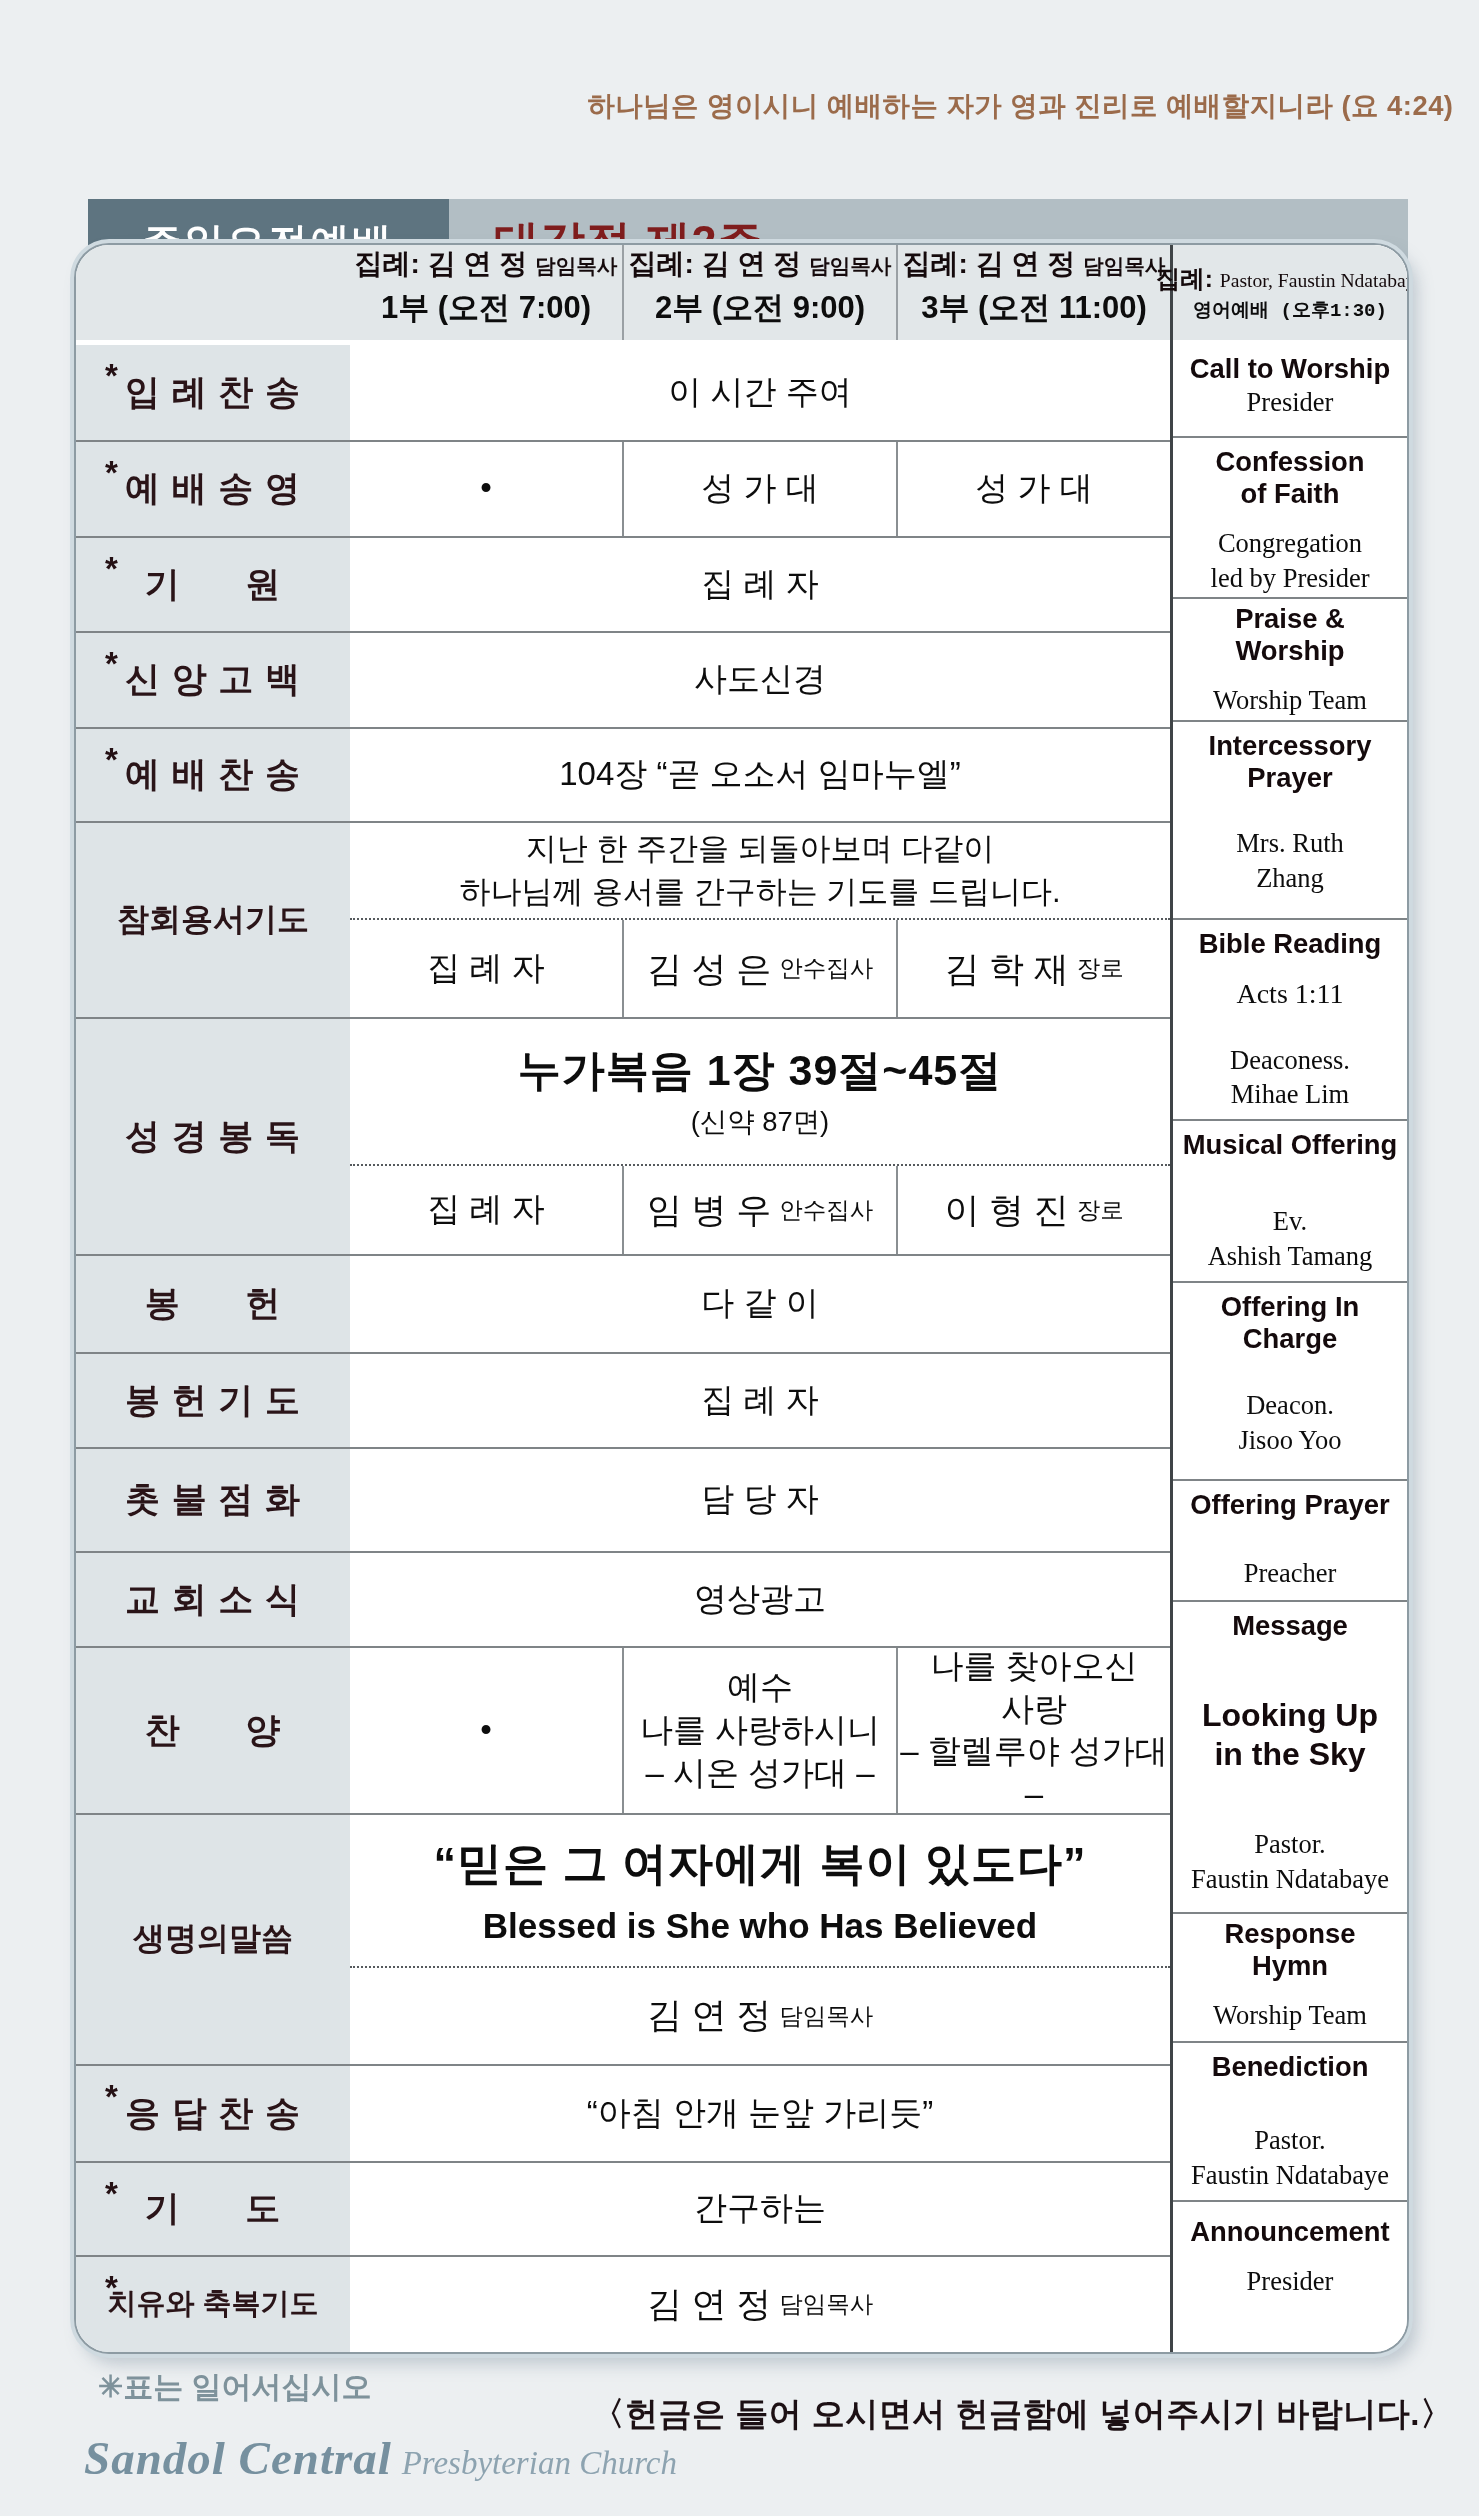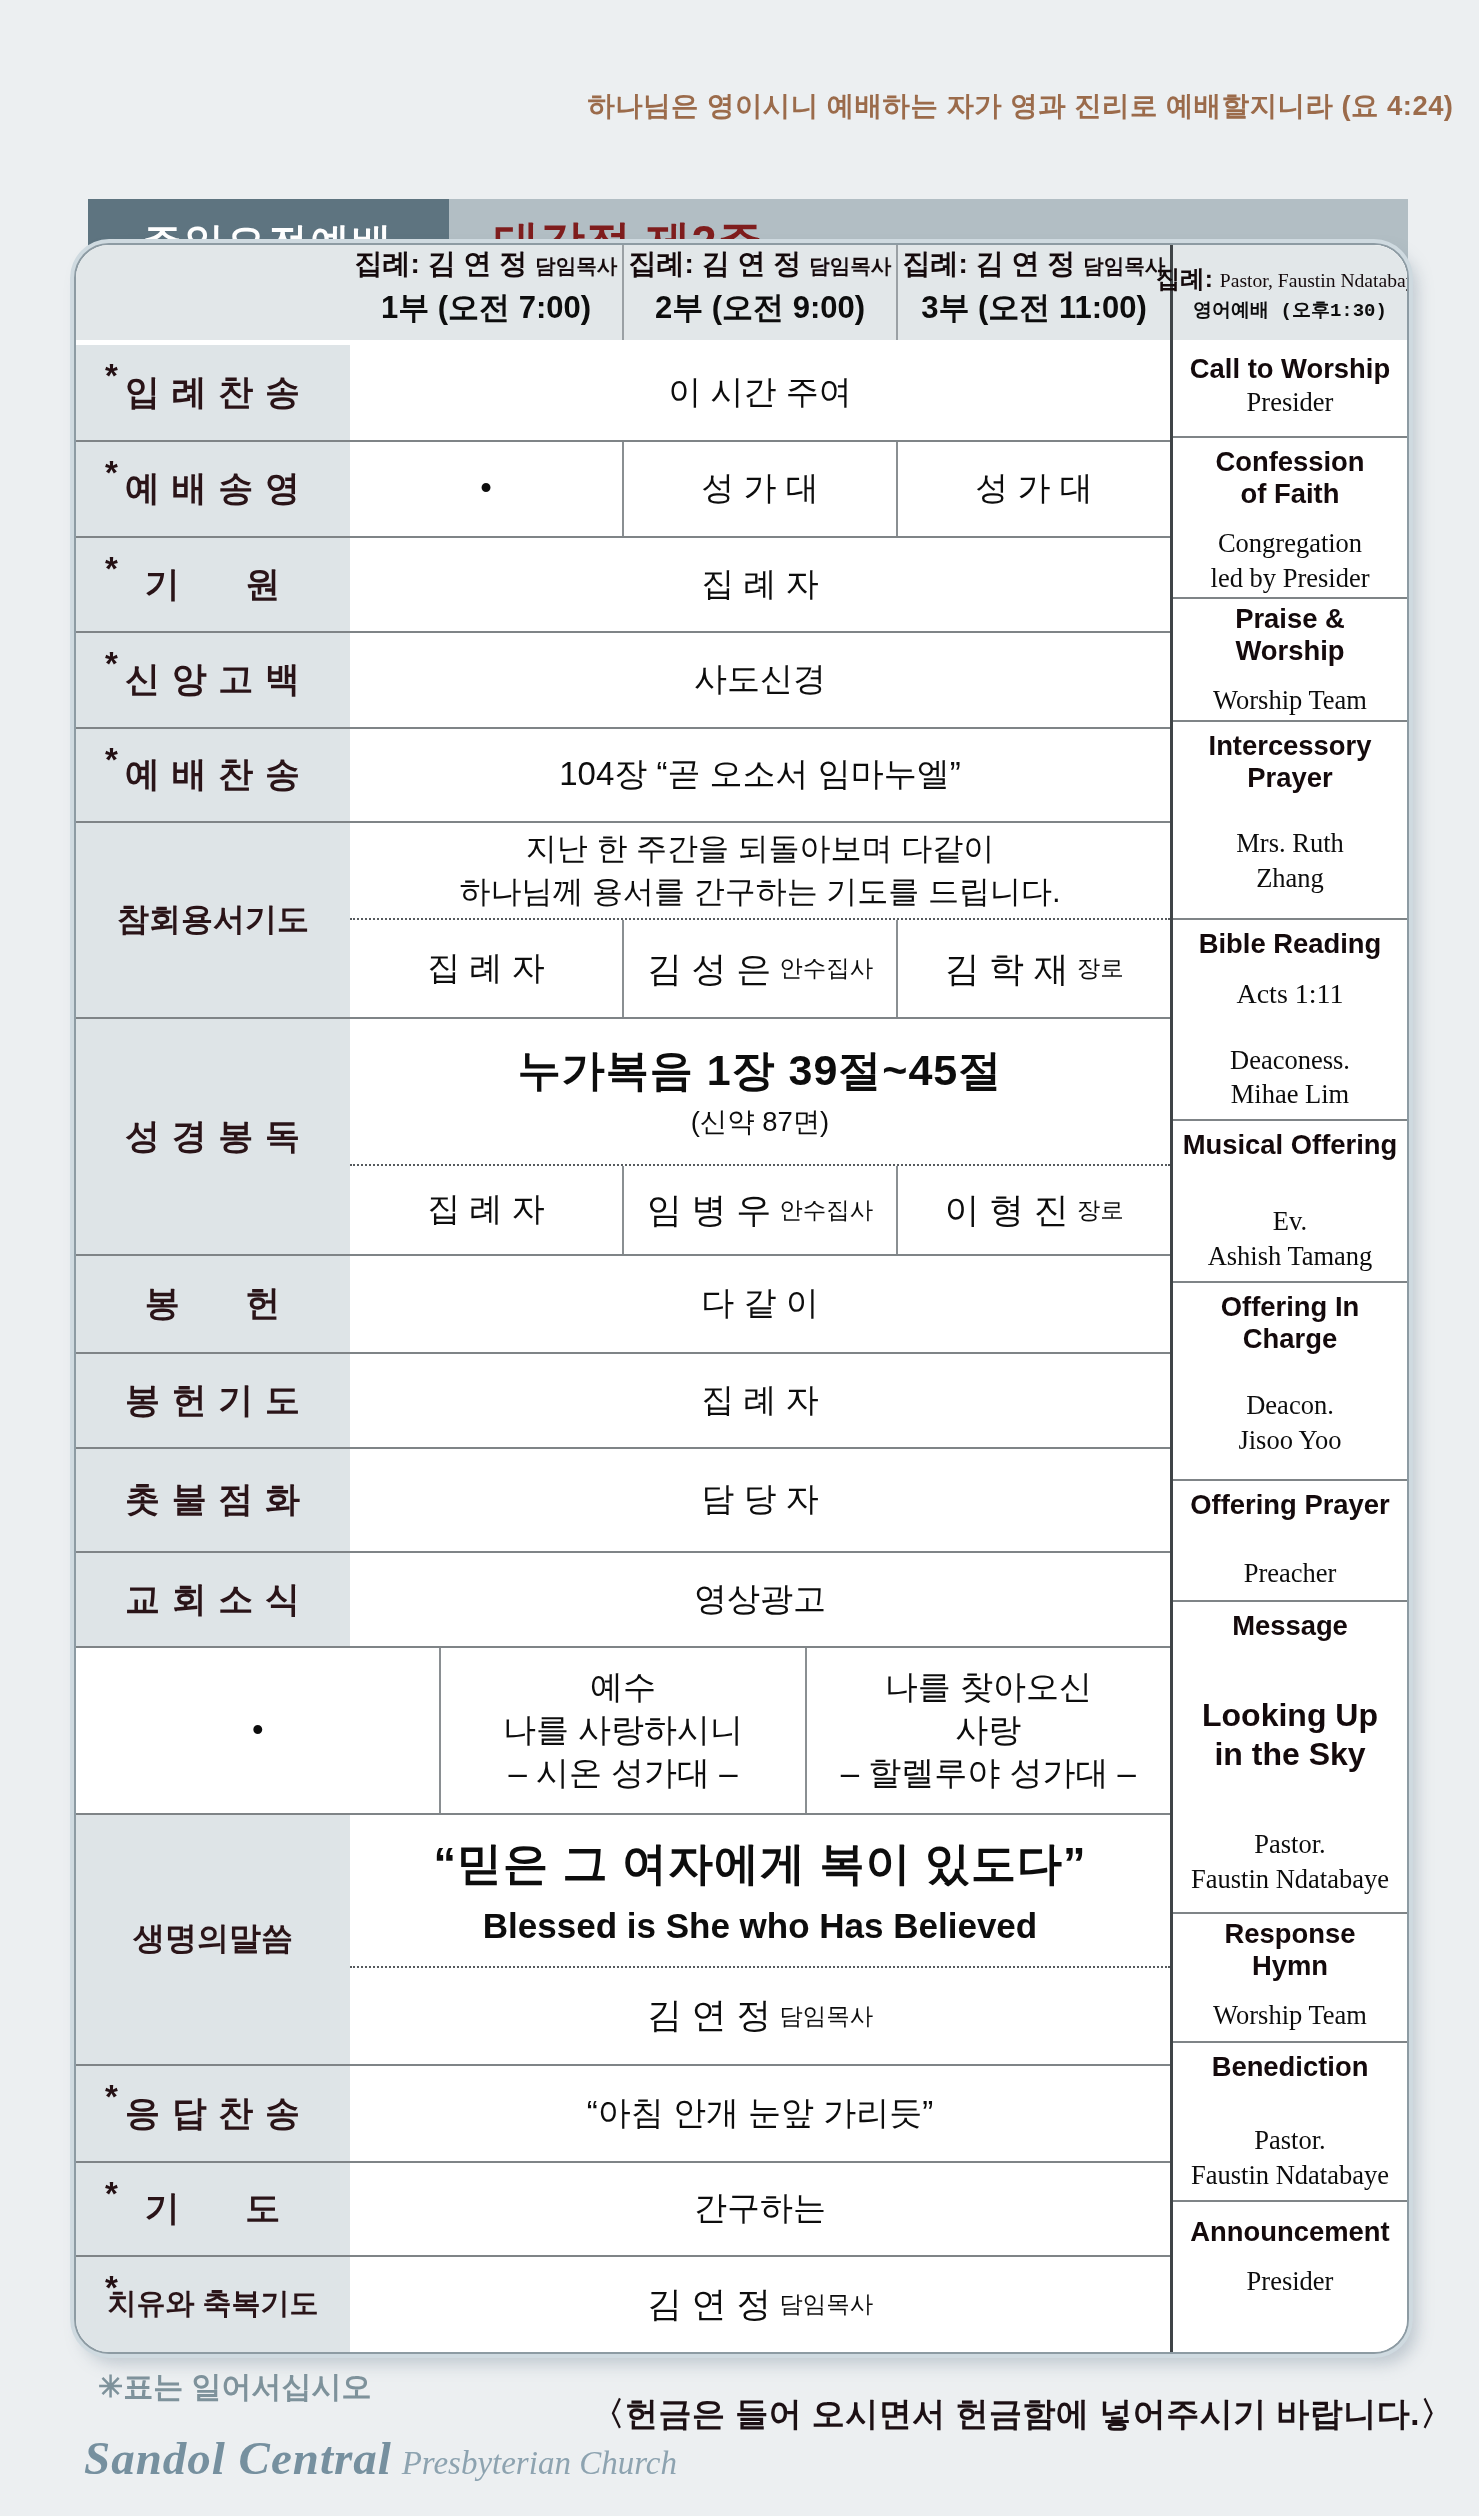--- a/index.html
+++ b/index.html
@@ -244,20 +244,24 @@
 
       <div class="row" style="height:95px">
         <div class="lbl">
             <span class="star"></span>
             <span class="lbl-t">교 회 소 식</span>
           </div>
         <div class="content single">영상광고</div>
       </div>
 
       <div class="row" style="height:167px">
+        <div class="lbl">
+            <span class="star"></span>
+            <span class="lbl-t">찬      양</span>
+          </div>
         <div class="content cols">
           <div class="cell">•</div>
           <div class="cell">예수
 나를 사랑하시니
 – 시온 성가대 –</div>
           <div class="cell">나를 찾아오신
 사랑
 – 할렐루야 성가대 –</div>
         </div>
       </div>

